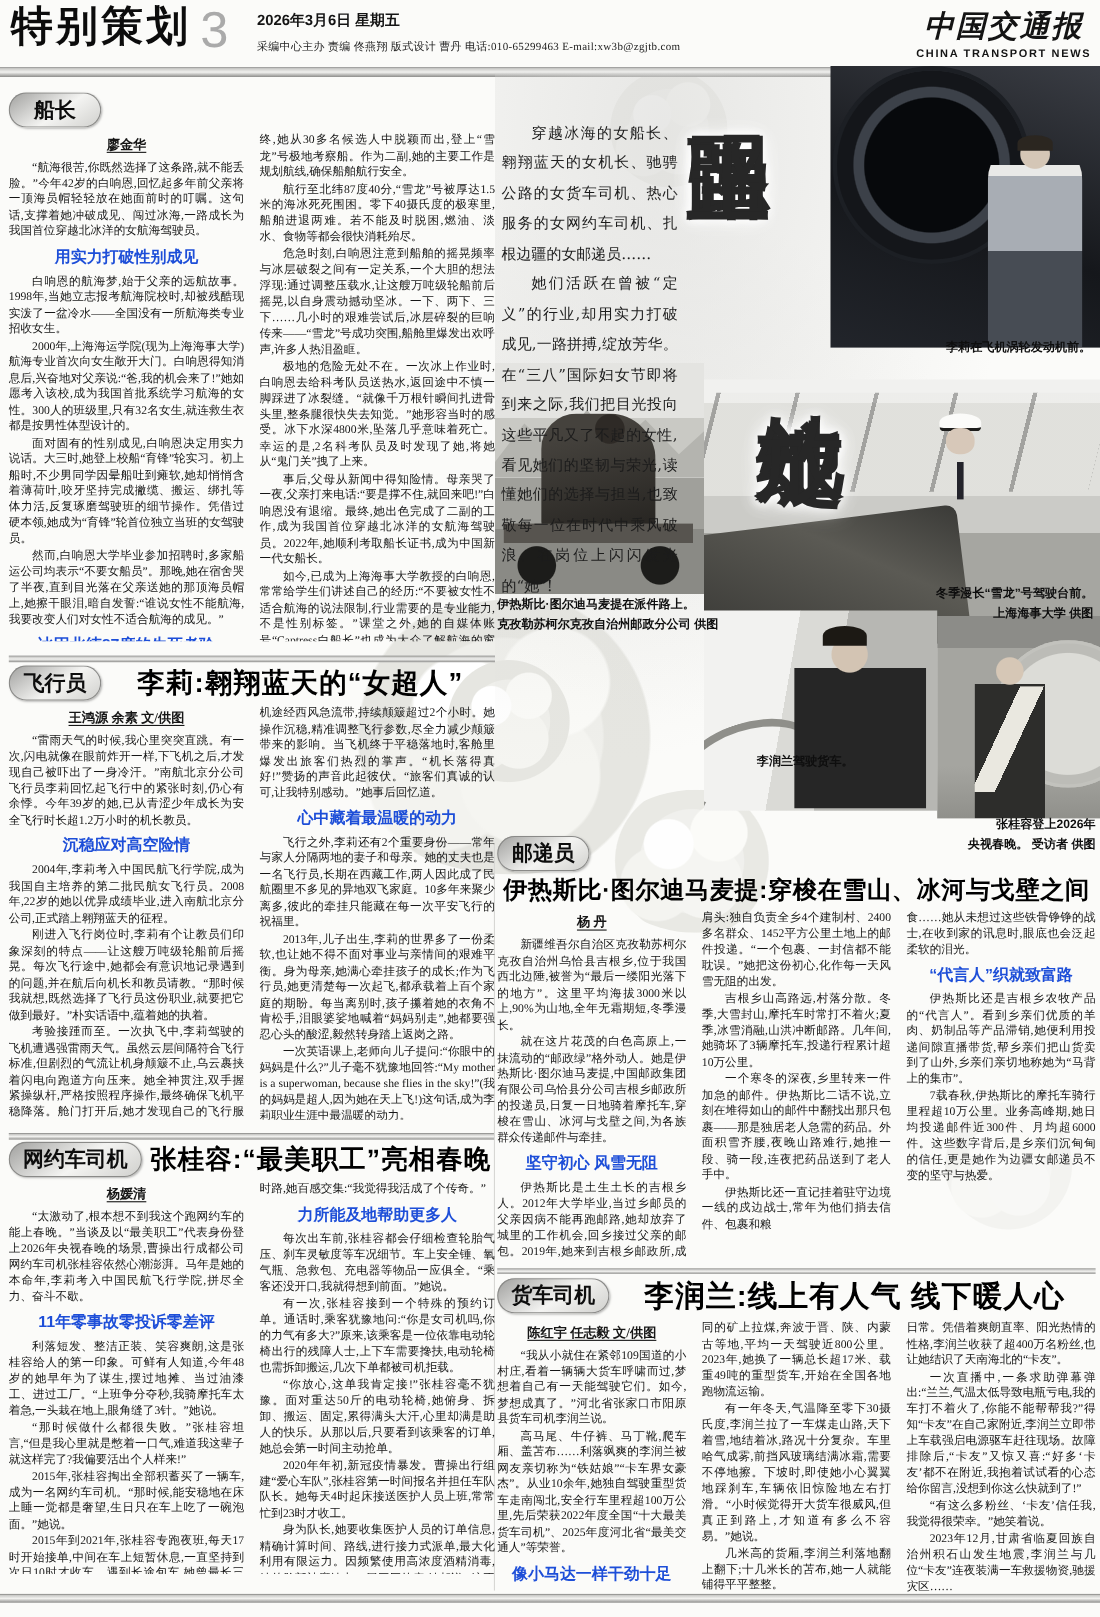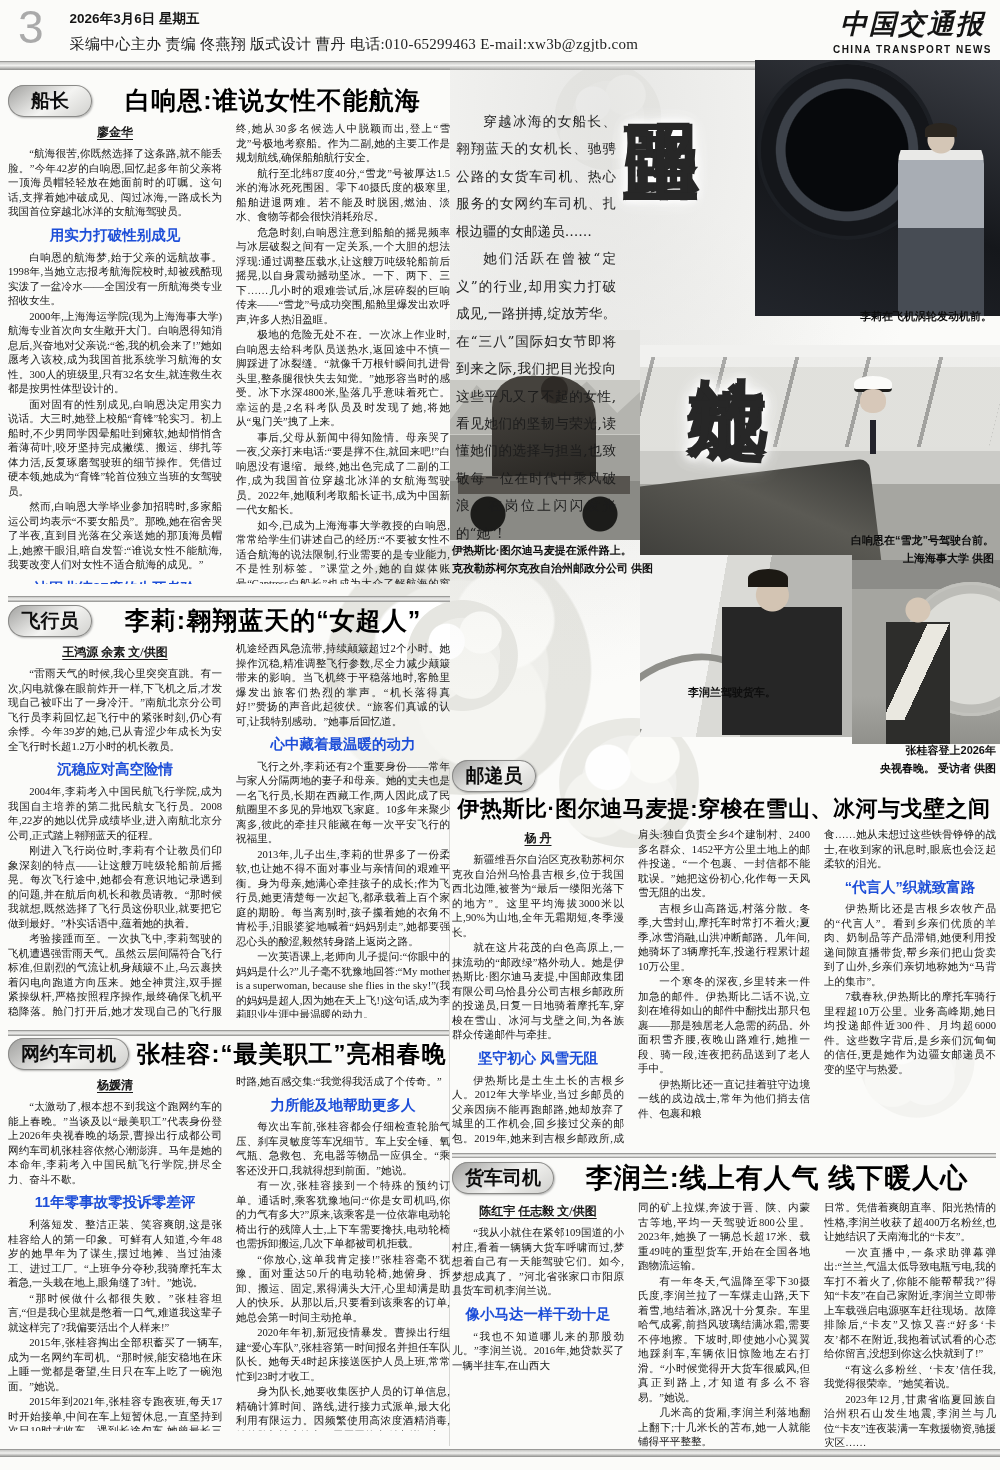--- a/index.html
+++ b/index.html
@@ -6,21 +6,21 @@
   body{width:1000px;height:1470px;position:relative;overflow:hidden;
        background:#fbfbf9;color:#141414;
        font-family:"Liberation Serif","DejaVu Serif",serif;}
   
   .header{position:absolute;left:10px;top:4px;right:8px;height:56px;display:flex;align-items:flex-start;}
   .h-left{display:flex;align-items:flex-start;}
   .sec-title{font-family:"Liberation Sans",sans-serif;font-weight:900;font-size:38px;letter-spacing:3px;color:#0c0c0c;line-height:1.1;}
   .page-no{font-family:"Liberation Sans",sans-serif;font-weight:200;font-size:46px;color:#aaa;margin-left:8px;line-height:1;}
   .h-mid{margin-left:26px;padding-top:6px;}
   .date-line{font-weight:bold;font-size:13.5px;font-family:"Liberation Sans",sans-serif;}
-  .staff-line{font-size:15px;color:#222;margin-top:7px;letter-spacing:.3px;}
+  .staff-line{font-size:10px;color:#222;margin-top:7px;letter-spacing:.3px;}
   .h-right{margin-left:auto;text-align:center;padding-top:2px;}
   .masthead{font-size:27px;font-weight:900;font-style:italic;font-family:Liberation Sans, sans-serif;letter-spacing:2px;}
   .masthead-en{font-family:"Liberation Sans",sans-serif;font-size:10px;font-weight:bold;letter-spacing:1.5px;margin-top:2px;}
   
   .rule{position:absolute;background:linear-gradient(180deg,#c6c6c4,#f1f1ef 45%,#8d8d8b);border-top:1px solid #9a9a98;}
   #r-top{left:0;top:61px;width:1000px;height:8px;}
   #r-l1{left:8px;top:596px;width:442px;height:5px;}
   #r-l2{left:8px;top:1030px;width:442px;height:5px;}
   #r-r1{left:452px;top:1153px;width:544px;height:4px;}
   #r-bot{left:0;top:1449px;width:1000px;height:7px;}
@@ -138,20 +138,21 @@
 <body>
 
 <div class="flower" style="left:300px;top:545px;width:330px;height:250px;"></div>
 <div class="flower" style="left:400px;top:598px;width:130px;height:115px;"></div>
 <div class="flower" style="left:545px;top:718px;width:175px;height:130px;opacity:.85;"></div>
 <div class="flower" style="left:548px;top:62px;width:125px;height:110px;opacity:.55;"></div>
 <div class="flower" style="left:852px;top:1000px;width:135px;height:120px;opacity:.35;"></div>
 
 <div class="header">
   <div class="h-left">
+    <span class="sec-title">特别策划</span>
     <span class="page-no">3</span>
   </div>
   <div class="h-mid">
     <div class="date-line">2026年3月6日  星期五</div>
     <div class="staff-line">采编中心主办  责编 佟燕翔  版式设计 曹丹  电话:010-65299463  E-mail:xw3b@zgjtb.com</div>
   </div>
   <div class="h-right">
     <div class="masthead">中国交通报</div>
     <div class="masthead-en">CHINA TRANSPORT NEWS</div>
   </div>
@@ -200,38 +201,37 @@
 
   <div class="photo" id="ph-gala">
     <div class="medallion"></div>
     <div class="fig-zhang">
       <div class="sash"></div>
     </div>
   </div>
 
   <div class="cap r" id="cap-pilot">李莉在飞机涡轮发动机前。</div>
   <div class="cap r" id="cap-captain">
-    <span>白响恩在“雪龙”号驾驶台前。</span><br>
+    <span>冬季漫长“雪龙”号驾驶台前。</span><br>
     <span>上海海事大学 供图</span>
   </div>
   <div class="cap" id="cap-postal">
     <span>伊热斯比·图尔迪马麦提在派件路上。</span><br>
     <span>克孜勒苏柯尔克孜自治州邮政分公司 供图</span>
   </div>
   <div class="cap" id="cap-truck">李润兰驾驶货车。</div>
   <div class="cap r" id="cap-taxi">
     <span>张桂容登上2026年</span><br>
     <span>央视春晚。 受访者 供图</span>
   </div>
 </div>
 
 <section class="art" id="art-captain">
   <div class="art-head">
     <span class="kicker">船长</span>
-    <h2 class="headline">白响恩:谁说女性不能航海</h2>
   </div>
   <div class="cols">
     <div class="col">
         <div class="byline">廖金华</div>
         <p class="para">“航海很苦,你既然选择了这条路,就不能丢脸。”今年42岁的白响恩,回忆起多年前父亲将一顶海员帽轻轻放在她面前时的叮嘱。这句话,支撑着她冲破成见、闯过冰海,一路成长为我国首位穿越北冰洋的女航海驾驶员。</p>
         <div class="subhead">用实力打破性别成见</div>
         <p class="para">白响恩的航海梦,始于父亲的远航故事。1998年,当她立志报考航海院校时,却被残酷现实泼了一盆冷水——全国没有一所航海类专业招收女生。</p>
         <p class="para">2000年,上海海运学院(现为上海海事大学)航海专业首次向女生敞开大门。白响恩得知消息后,兴奋地对父亲说:“爸,我的机会来了!”她如愿考入该校,成为我国首批系统学习航海的女性。300人的班级里,只有32名女生,就连救生衣都是按男性体型设计的。</p>
         <p class="para">面对固有的性别成见,白响恩决定用实力说话。大三时,她登上校船“育锋”轮实习。初上船时,不少男同学因晕船吐到瘫软,她却悄悄含着薄荷叶,咬牙坚持完成撇缆、搬运、绑扎等体力活,反复琢磨驾驶班的细节操作。凭借过硬本领,她成为“育锋”轮首位独立当班的女驾驶员。</p>
         <p class="para">然而,白响恩大学毕业参加招聘时,多家船运公司均表示“不要女船员”。那晚,她在宿舍哭了半夜,直到目光落在父亲送她的那顶海员帽上,她擦干眼泪,暗自发誓:“谁说女性不能航海,我要改变人们对女性不适合航海的成见。”</p>
@@ -329,20 +329,21 @@
 
 <section class="art" id="art-truck">
   <div class="art-head">
     <span class="kicker">货车司机</span>
     <h2 class="headline">李润兰:线上有人气 线下暖人心</h2>
   </div>
   <div class="cols">
     <div class="col">
         <div class="byline">陈红宇  任志毅  文/供图</div>
         <p class="para">“我从小就住在紧邻109国道的小村庄,看着一辆辆大货车呼啸而过,梦想着自己有一天能驾驶它们。如今,梦想成真了。”河北省张家口市阳原县货车司机李润兰说。</p>
+        <p class="para">高马尾、牛仔裤、马丁靴,爬车厢、盖苫布……利落飒爽的李润兰被网友亲切称为“铁姑娘”“卡车界女豪杰”。从业10余年,她独自驾驶重型货车走南闯北,安全行车里程超100万公里,先后荣获2022年度全国“十大最美货车司机”、2025年度河北省“最美交通人”等荣誉。</p>
         <div class="subhead">像小马达一样干劲十足</div>
         <p class="para">“我也不知道哪儿来的那股劲儿。”李润兰说。2016年,她贷款买了一辆半挂车,在山西大</p>
       </div>
     <div class="col">
         <p class="para cont">同的矿上拉煤,奔波于晋、陕、内蒙古等地,平均一天驾驶近800公里。2023年,她换了一辆总长超17米、载重49吨的重型货车,开始在全国各地跑物流运输。</p>
         <p class="para">有一年冬天,气温降至零下30摄氏度,李润兰拉了一车煤走山路,天下着雪,地结着冰,路况十分复杂。车里哈气成雾,前挡风玻璃结满冰霜,需要不停地擦。下坡时,即使她小心翼翼地踩刹车,车辆依旧惊险地左右打滑。“小时候觉得开大货车很威风,但真正到路上,才知道有多么不容易。”她说。</p>
         <p class="para">几米高的货厢,李润兰利落地翻上翻下;十几米长的苫布,她一人就能铺得平平整整。</p>
       </div>
     <div class="col">
         <p class="para cont">日常。凭借着爽朗直率、阳光热情的性格,李润兰收获了超400万名粉丝,也让她结识了天南海北的“卡友”。</p>

